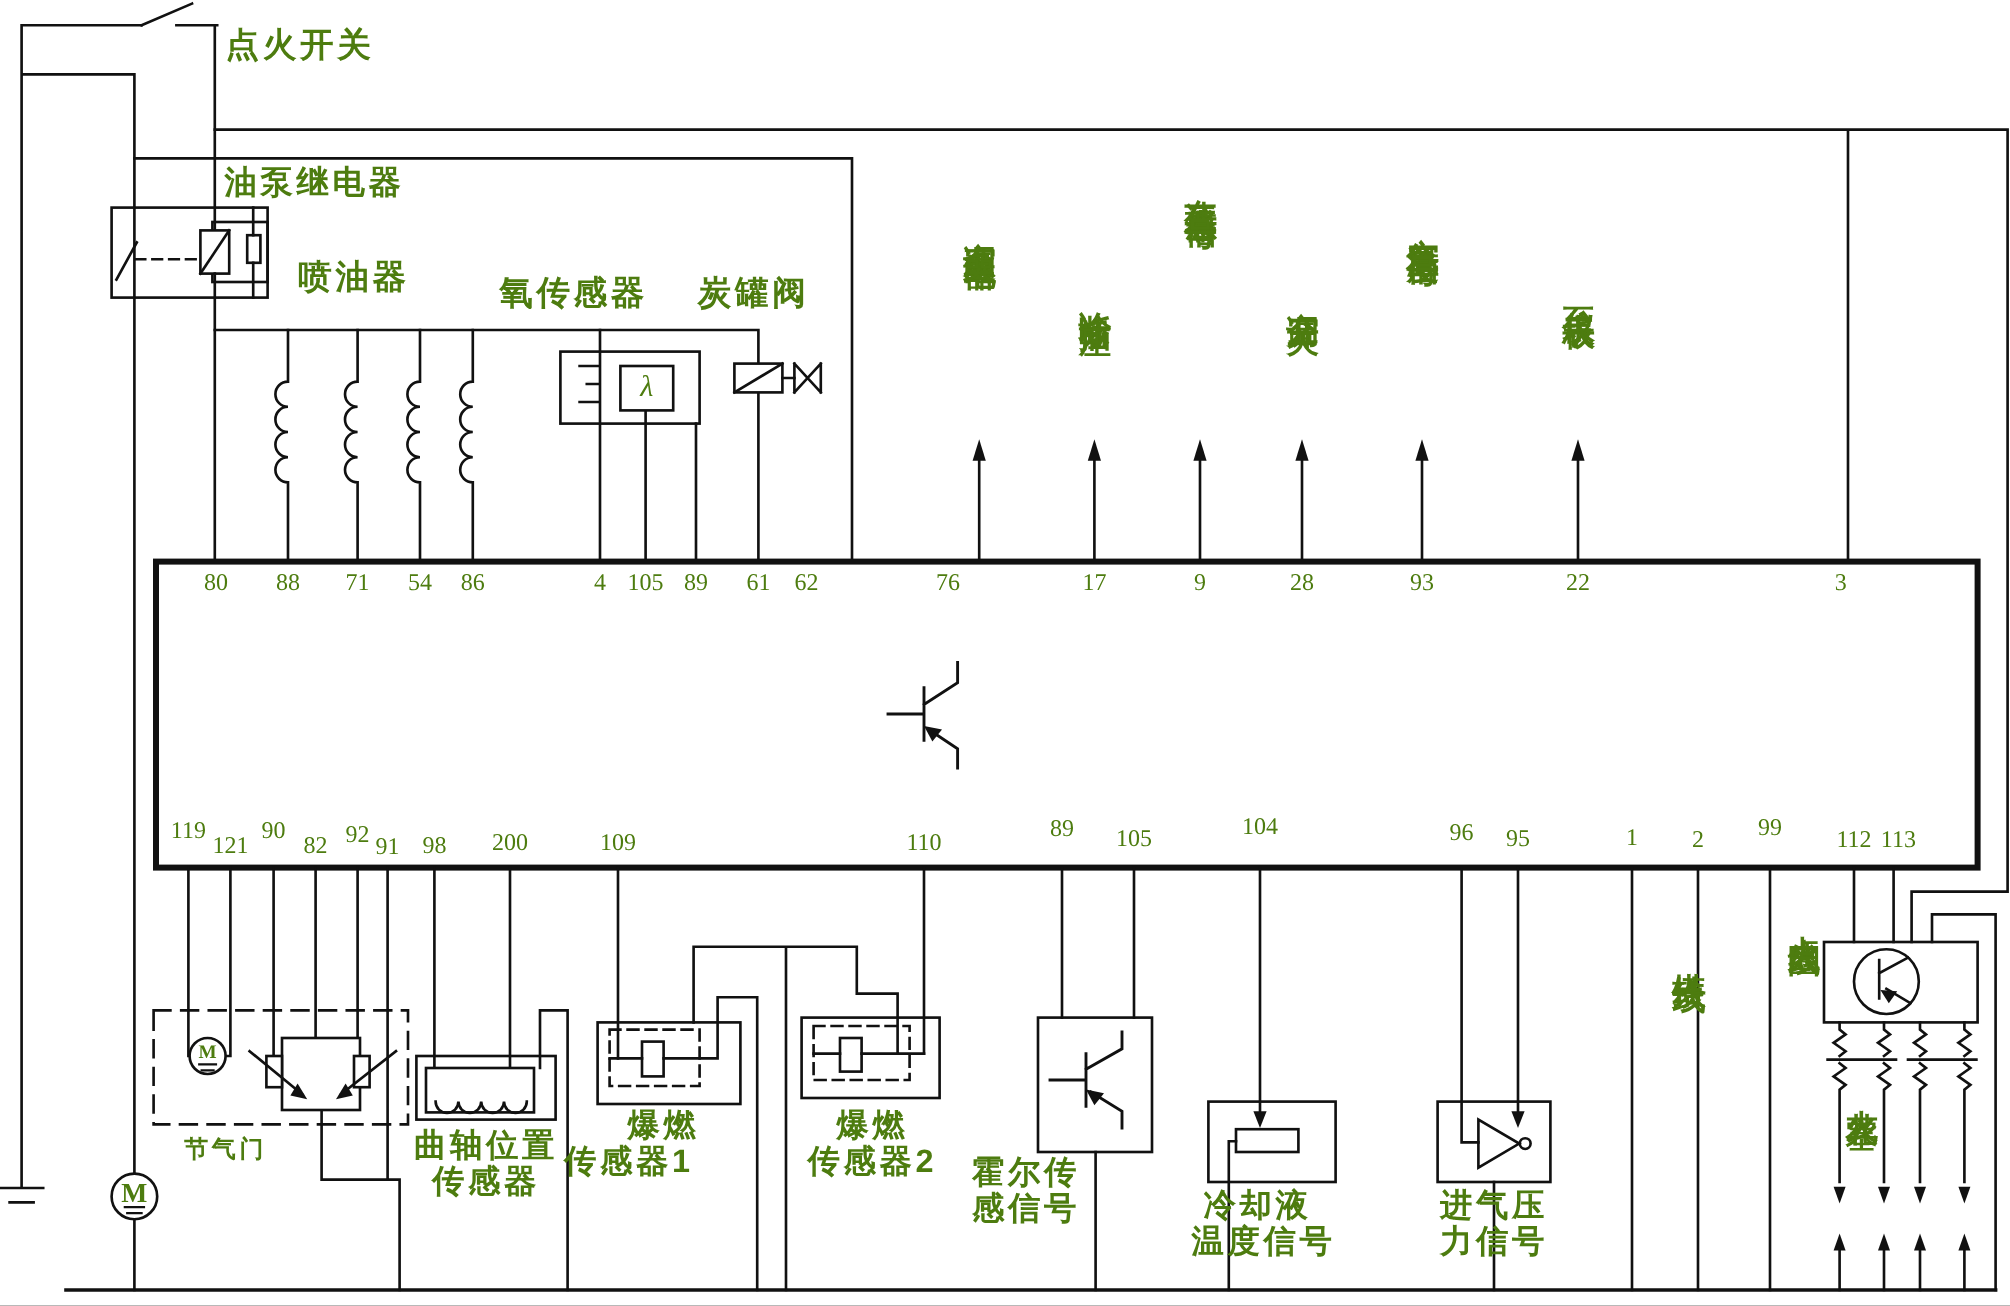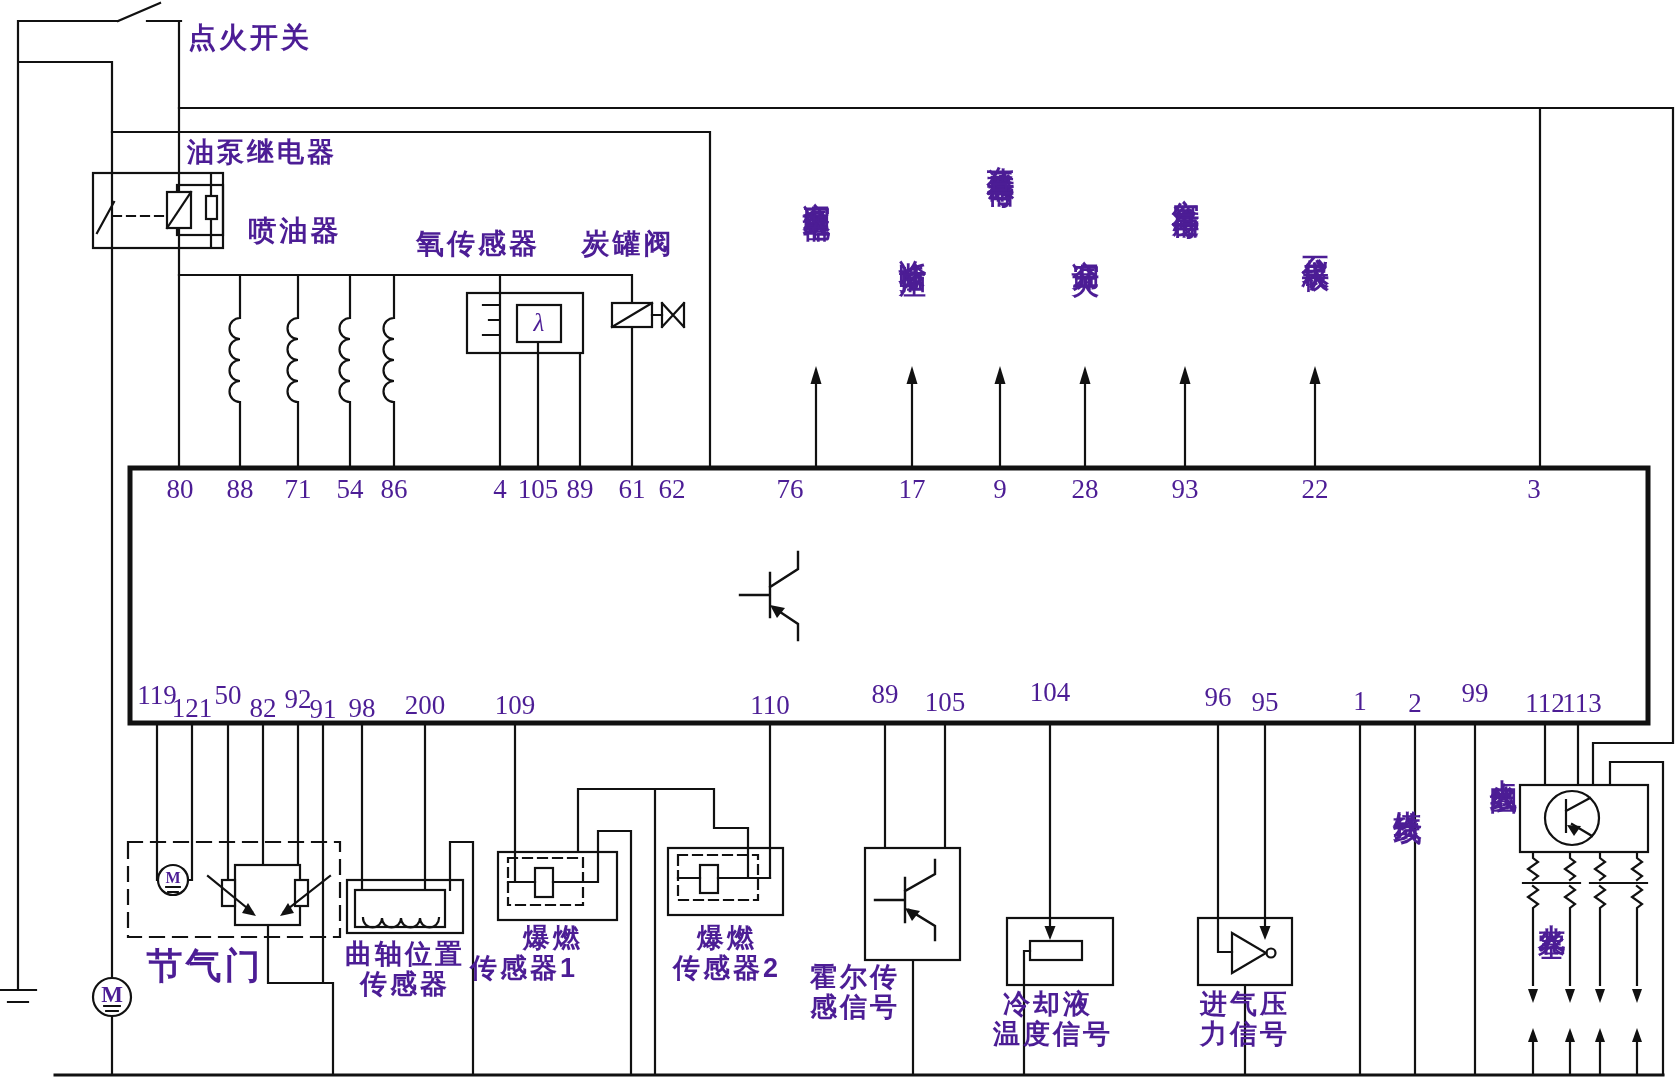--- a/index.html
+++ b/index.html
@@ -1,24 +1,24 @@
 <!DOCTYPE html>
 <html><head>
 <meta charset="utf-8">
 <style>
   html,body{margin:0;padding:0;background:#888;}
   #stage{position:relative;width:1675px;height:1088px;background:#fff;overflow:hidden;
-         font-family:"Liberation Sans","DejaVu Sans",sans-serif;color:#4c1d95;}
+         font-family:"Liberation Sans","DejaVu Sans",sans-serif;color:#4d7c0f;}
   #wires{position:absolute;left:0;top:0;}
   .hlabel{position:absolute;transform:translateX(-50%);white-space:nowrap;
           font-size:28px;font-weight:600;letter-spacing:3px;line-height:1;}
   .vlabel{position:absolute;transform:translateX(-50%);writing-mode:vertical-rl;
           text-orientation:upright;font-size:27px;font-weight:600;letter-spacing:3px;line-height:1;}
   .pin{position:absolute;transform:translateX(-50%);font-family:"Liberation Serif","DejaVu Serif",serif;
-       font-size:27px;font-weight:500;line-height:1;white-space:nowrap;}
+       font-size:20px;font-weight:500;line-height:1;white-space:nowrap;}
   .mlet{position:absolute;transform:translateX(-50%);font-family:"Liberation Serif","DejaVu Serif",serif;
         font-weight:600;line-height:1;}
   .lam{position:absolute;transform:translateX(-50%);font-family:"Liberation Serif","DejaVu Serif",serif;
        font-style:italic;font-size:25px;line-height:1;}
   .small2{font-size:27px;}
 </style>
 </head>
 <body>
 
 <div id="stage">
@@ -171,40 +171,40 @@
 <div class="pin" style="left:790px;top:476px">76</div>
 <div class="pin" style="left:912px;top:476px">17</div>
 <div class="pin" style="left:1000px;top:476px">9</div>
 <div class="pin" style="left:1085px;top:476px">28</div>
 <div class="pin" style="left:1185px;top:476px">93</div>
 <div class="pin" style="left:1315px;top:476px">22</div>
 <div class="pin" style="left:1534px;top:476px">3</div>
 
 <div class="pin" style="left:157px;top:682px">119</div>
 <div class="pin" style="left:192px;top:695px">121</div>
-<div class="pin" style="left:228px;top:682px">50</div>
+<div class="pin" style="left:228px;top:682px">90</div>
 <div class="pin" style="left:263px;top:695px">82</div>
 <div class="pin" style="left:298px;top:686px">92</div>
 <div class="pin" style="left:323px;top:696px">91</div>
 <div class="pin" style="left:362px;top:695px">98</div>
 <div class="pin" style="left:425px;top:692px">200</div>
 <div class="pin" style="left:515px;top:692px">109</div>
 <div class="pin" style="left:770px;top:692px">110</div>
 <div class="pin" style="left:885px;top:681px">89</div>
 <div class="pin" style="left:945px;top:689px">105</div>
 <div class="pin" style="left:1050px;top:679px">104</div>
 <div class="pin" style="left:1218px;top:684px">96</div>
 <div class="pin" style="left:1265px;top:689px">95</div>
 <div class="pin" style="left:1360px;top:688px">1</div>
 <div class="pin" style="left:1415px;top:690px">2</div>
 <div class="pin" style="left:1475px;top:680px">99</div>
 <div class="pin" style="left:1545px;top:690px">112</div>
 <div class="pin" style="left:1582px;top:690px">113</div>
 
-<div class="hlabel" style="left:205px;top:948px;font-size:36px">节气门</div>
+<div class="hlabel" style="left:188px;top:948px;font-size:20px">节气门</div>
 <div class="hlabel small2" style="left:405px;top:941px">曲轴位置</div>
 <div class="hlabel small2" style="left:405px;top:971px">传感器</div>
 <div class="hlabel small2" style="left:553px;top:925px">爆燃</div>
 <div class="hlabel small2" style="left:524px;top:955px">传感器1</div>
 <div class="hlabel small2" style="left:727px;top:925px">爆燃</div>
 <div class="hlabel small2" style="left:727px;top:955px">传感器2</div>
 <div class="hlabel small2" style="left:855px;top:964px">霍尔传</div>
 <div class="hlabel small2" style="left:855px;top:994px">感信号</div>
 <div class="hlabel small2" style="left:1048px;top:991px">冷却液</div>
 <div class="hlabel small2" style="left:1053px;top:1021px">温度信号</div>

